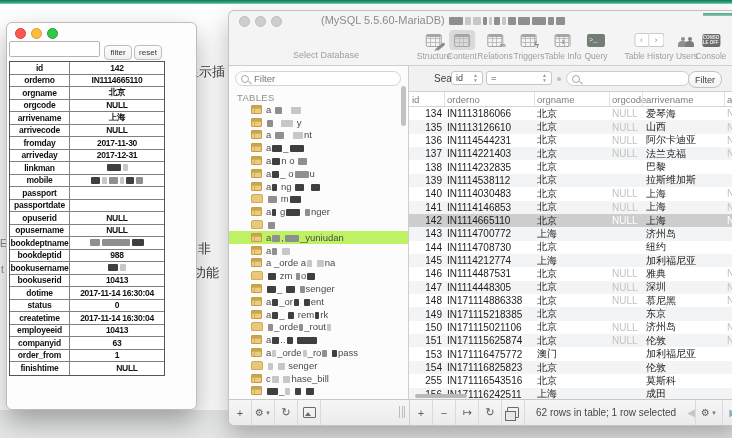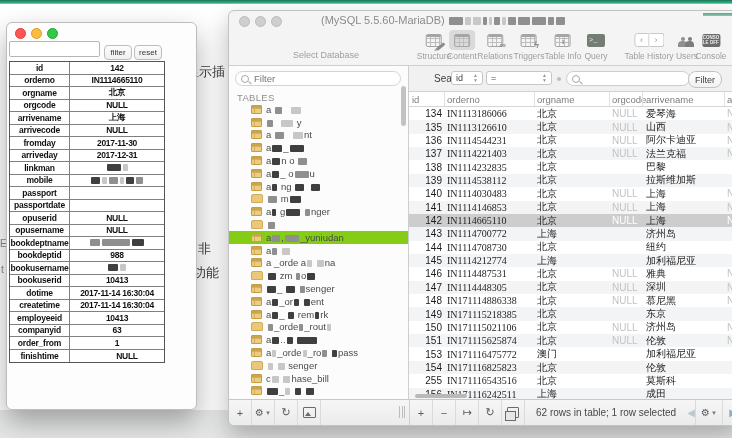--- a/index.html
+++ b/index.html
@@ -97,21 +97,21 @@
   
   .sidebar{width:180px;flex:none;background:#fcfcfc;border-right:1px solid #cecece;position:relative;box-sizing:border-box;}
   .side-filter{position:absolute;left:6px;top:5px;width:166px;height:15px;box-sizing:border-box;
     border:1px solid #d3d3d3;border-radius:8px;background:#fff;display:flex;align-items:center;padding:0 5px;gap:3px;}
   .side-filter input{border:none;outline:none;flex:1;font-size:9.5px;color:#444;background:transparent;min-width:0;}
   .lens{width:6px;height:6px;border:1.2px solid #a7a7a7;border-radius:50%;position:relative;flex:none;}
   .lens:after{content:"";position:absolute;width:3.5px;height:1.2px;background:#a7a7a7;transform:rotate(45deg);right:-3px;bottom:-1.5px;}
   .tables-label{position:absolute;left:8px;top:26px;font-size:9.5px;color:#8e8e8e;letter-spacing:.3px;}
   .table-list{position:absolute;left:0;top:37px;right:0;bottom:0;overflow:hidden;}
   .side-item{height:12.8px;display:flex;align-items:center;padding-left:22px;gap:4px;font-size:9.5px;color:#4a4a4a;white-space:nowrap;cursor:default;}
-  .side-item.selected{background:#84cc16;}
+  .side-item.selected{background:#bef264;}
   .t-ico{width:11px;height:9px;flex:none;box-sizing:border-box;border:1px solid #c49d45;background:#eccd7f;
     background-image:linear-gradient(#c9a54e 0 2px,transparent 2px),
       repeating-linear-gradient(90deg,transparent 0 2.5px,#d3b05e 2.5px 3.2px),
       repeating-linear-gradient(transparent 0 2.5px,#d3b05e 2.5px 3.2px);border-radius:1px;}
   .f-ico{width:12px;height:9px;flex:none;background:#e9c87a;border:1px solid #d2ab54;border-radius:2px 2px 1px 1px;box-sizing:border-box;}
   .side-scroll{position:absolute;right:2px;top:20px;width:5px;height:40px;border-radius:3px;background:#c3c3c3;}
   
   .content{flex:1;display:flex;flex-direction:column;min-width:0;position:relative;}
   .search-bar{height:25px;flex:none;background:#f1f1f1;border-bottom:1px solid #d2d2d2;position:relative;}
   .search-label{position:absolute;left:25px;top:7px;font-size:10px;color:#3e3e3e;}
@@ -129,21 +129,21 @@
     display:flex;align-items:center;justify-content:center;cursor:default;}
   .thead{height:14px;flex:none;background:#fff;border-bottom:1px solid #d6d6d6;position:relative;
     font-size:9.5px;color:#7d7d7d;}
   .th{position:absolute;top:1.5px;white-space:nowrap;}
   .th-sep{position:absolute;top:0;bottom:0;width:1px;background:#e2e2e2;}
   .rows{flex:1;position:relative;overflow:hidden;}
   .row{height:13.36px;display:flex;align-items:center;font-size:10px;color:#1c1c1c;position:relative;white-space:nowrap;cursor:default;}
   .row:nth-child(even){background:#f3f4f6;}
   .row.selected{background:#cdcdcd;}
   .c-id{position:absolute;left:0;width:33px;text-align:right;}
-  .c-orderno{position:absolute;left:38px;font-family:Liberation Serif, serif;}
+  .c-orderno{position:absolute;left:38px;}
   .c-orgname{position:absolute;left:128px;}
   .c-orgcode{position:absolute;left:203px;}
   .c-arrivename{position:absolute;left:237px;}
   .c-arrivecode{position:absolute;left:318px;}
   .null{color:#c3c3c3;}
   .row.selected .null{color:#ffffff;}
   .hscroll{position:absolute;left:6px;bottom:1px;width:52px;height:4px;border-radius:2px;background:#b9b9b9;}
   
   .footer{height:25px;flex:none;background:linear-gradient(#f6f6f6,#ebebeb);border-top:1px solid #c8c8c8;
     display:flex;align-items:stretch;border-radius:0 0 6px 6px;position:relative;}
@@ -273,20 +273,24 @@
           <span class="blk l" style="width: 6px;"></span>
         </div>
       </div>
       <div class="dt-row">
         <div class="dt-name">bookuserid</div>
         <div class="dt-val">10413</div>
       </div>
       <div class="dt-row">
         <div class="dt-name">dotime</div>
         <div class="dt-val">2017-11-14 16:30:04</div>
+      </div>
+      <div class="dt-row">
+        <div class="dt-name">status</div>
+        <div class="dt-val">0</div>
       </div>
       <div class="dt-row">
         <div class="dt-name">createtime</div>
         <div class="dt-val">2017-11-14 16:30:04</div>
       </div>
       <div class="dt-row">
         <div class="dt-name">employeeid</div>
         <div class="dt-val">10413</div>
       </div>
       <div class="dt-row">

